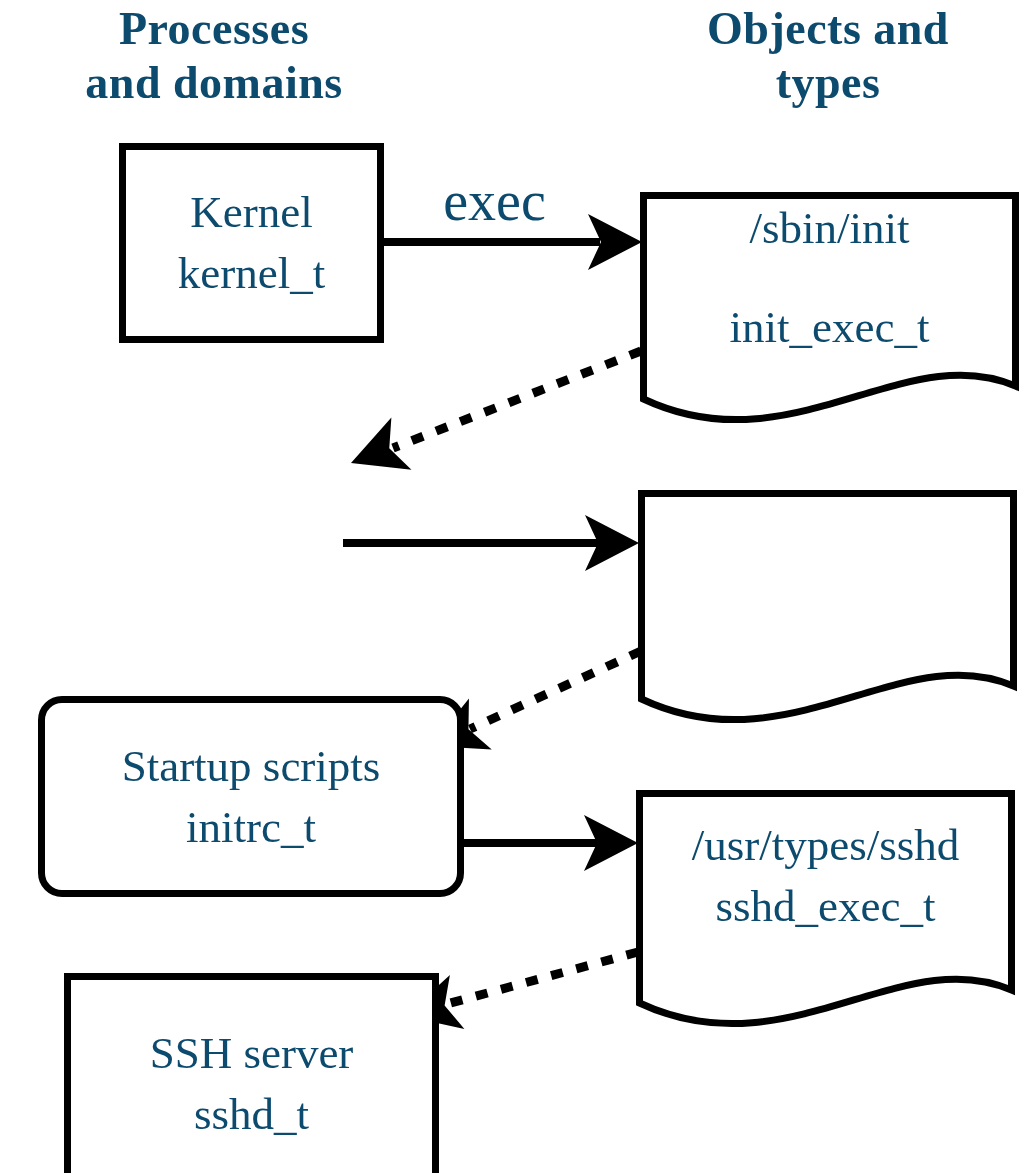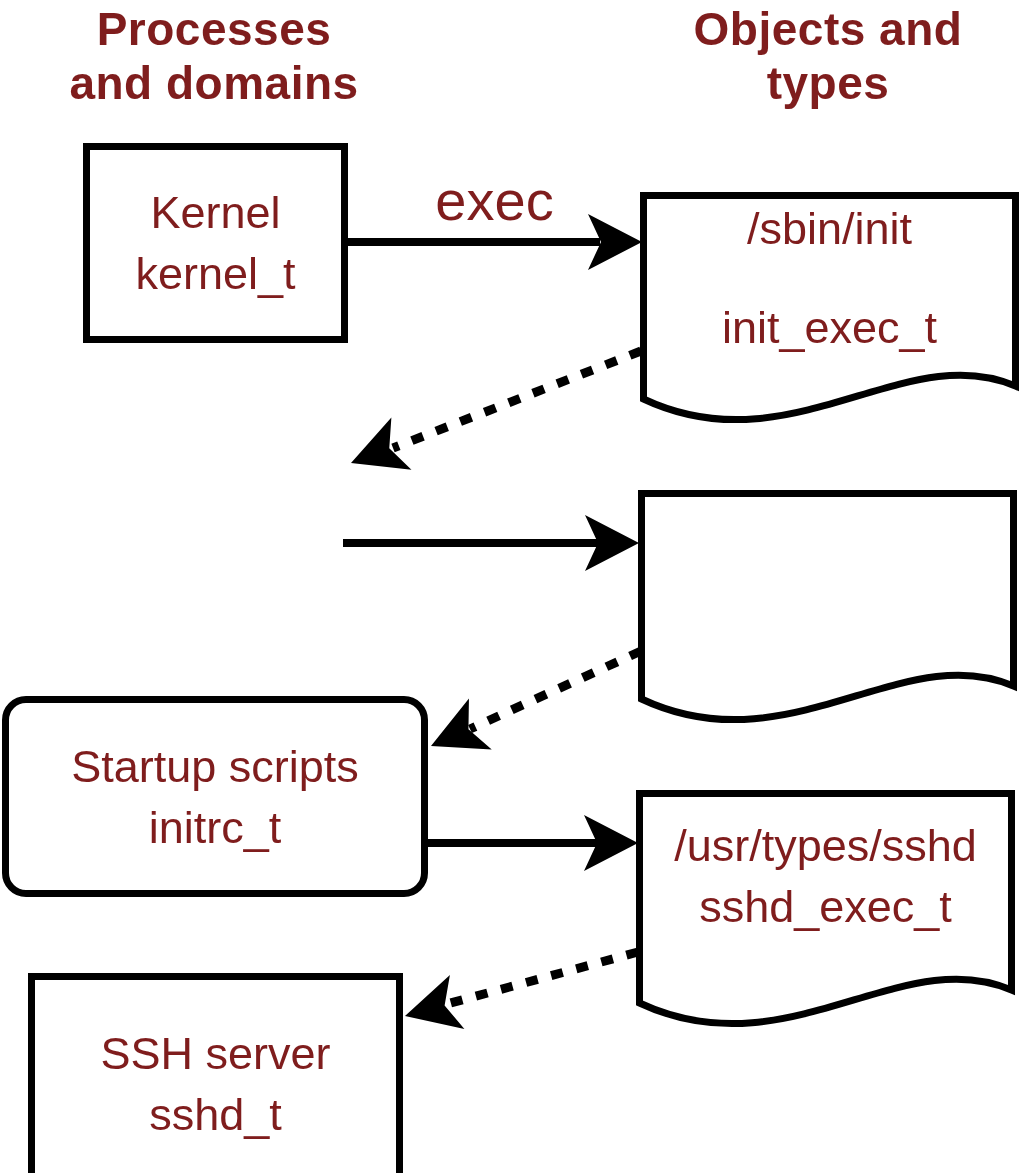--- a/index.html
+++ b/index.html
@@ -1,22 +1,22 @@
 <!DOCTYPE html>
 <html><head>
 <meta charset="utf-8">
 <style>
   html, body { margin: 0; padding: 0; background: #ffffff; }
   .stage {
     position: relative;
     width: 1024px;
     height: 1173px;
     background: #ffffff;
-    font-family: Liberation Sans, sans-serif;
-    color: #7f1d1d;
+    font-family: Liberation Serif, serif;
+    color: #0c4a6e;
     overflow: hidden;
   }
   .layer-svg {
     position: absolute;
     left: 0; top: 0;
     width: 1024px; height: 1173px;
   }
   .col-header {
     position: absolute;
     text-align: center;
@@ -33,20 +33,21 @@
     box-sizing: border-box;
     border: 7px solid #000000;
     background: #ffffff;
     display: flex;
     flex-direction: column;
     align-items: center;
     justify-content: center;
     text-align: center;
     font-size: 45px;
     line-height: 61px;
+    margin-left: 36px;
   }
   .box-kernel  { left: 83px; top: 143px;  width: 265px; height: 200px; }
   .box-init    { left: 80px; top: 422px;  width: 264px; height: 200px; }
   .box-initrc  { left: 2px;  top: 696px;  width: 426px; height: 201px; border-radius: 24px; }
   .box-sshd    { left: 28px; top: 973px;  width: 375px; height: 222px; }
 
   .doc-label {
     position: absolute;
     display: flex;
     flex-direction: column;

